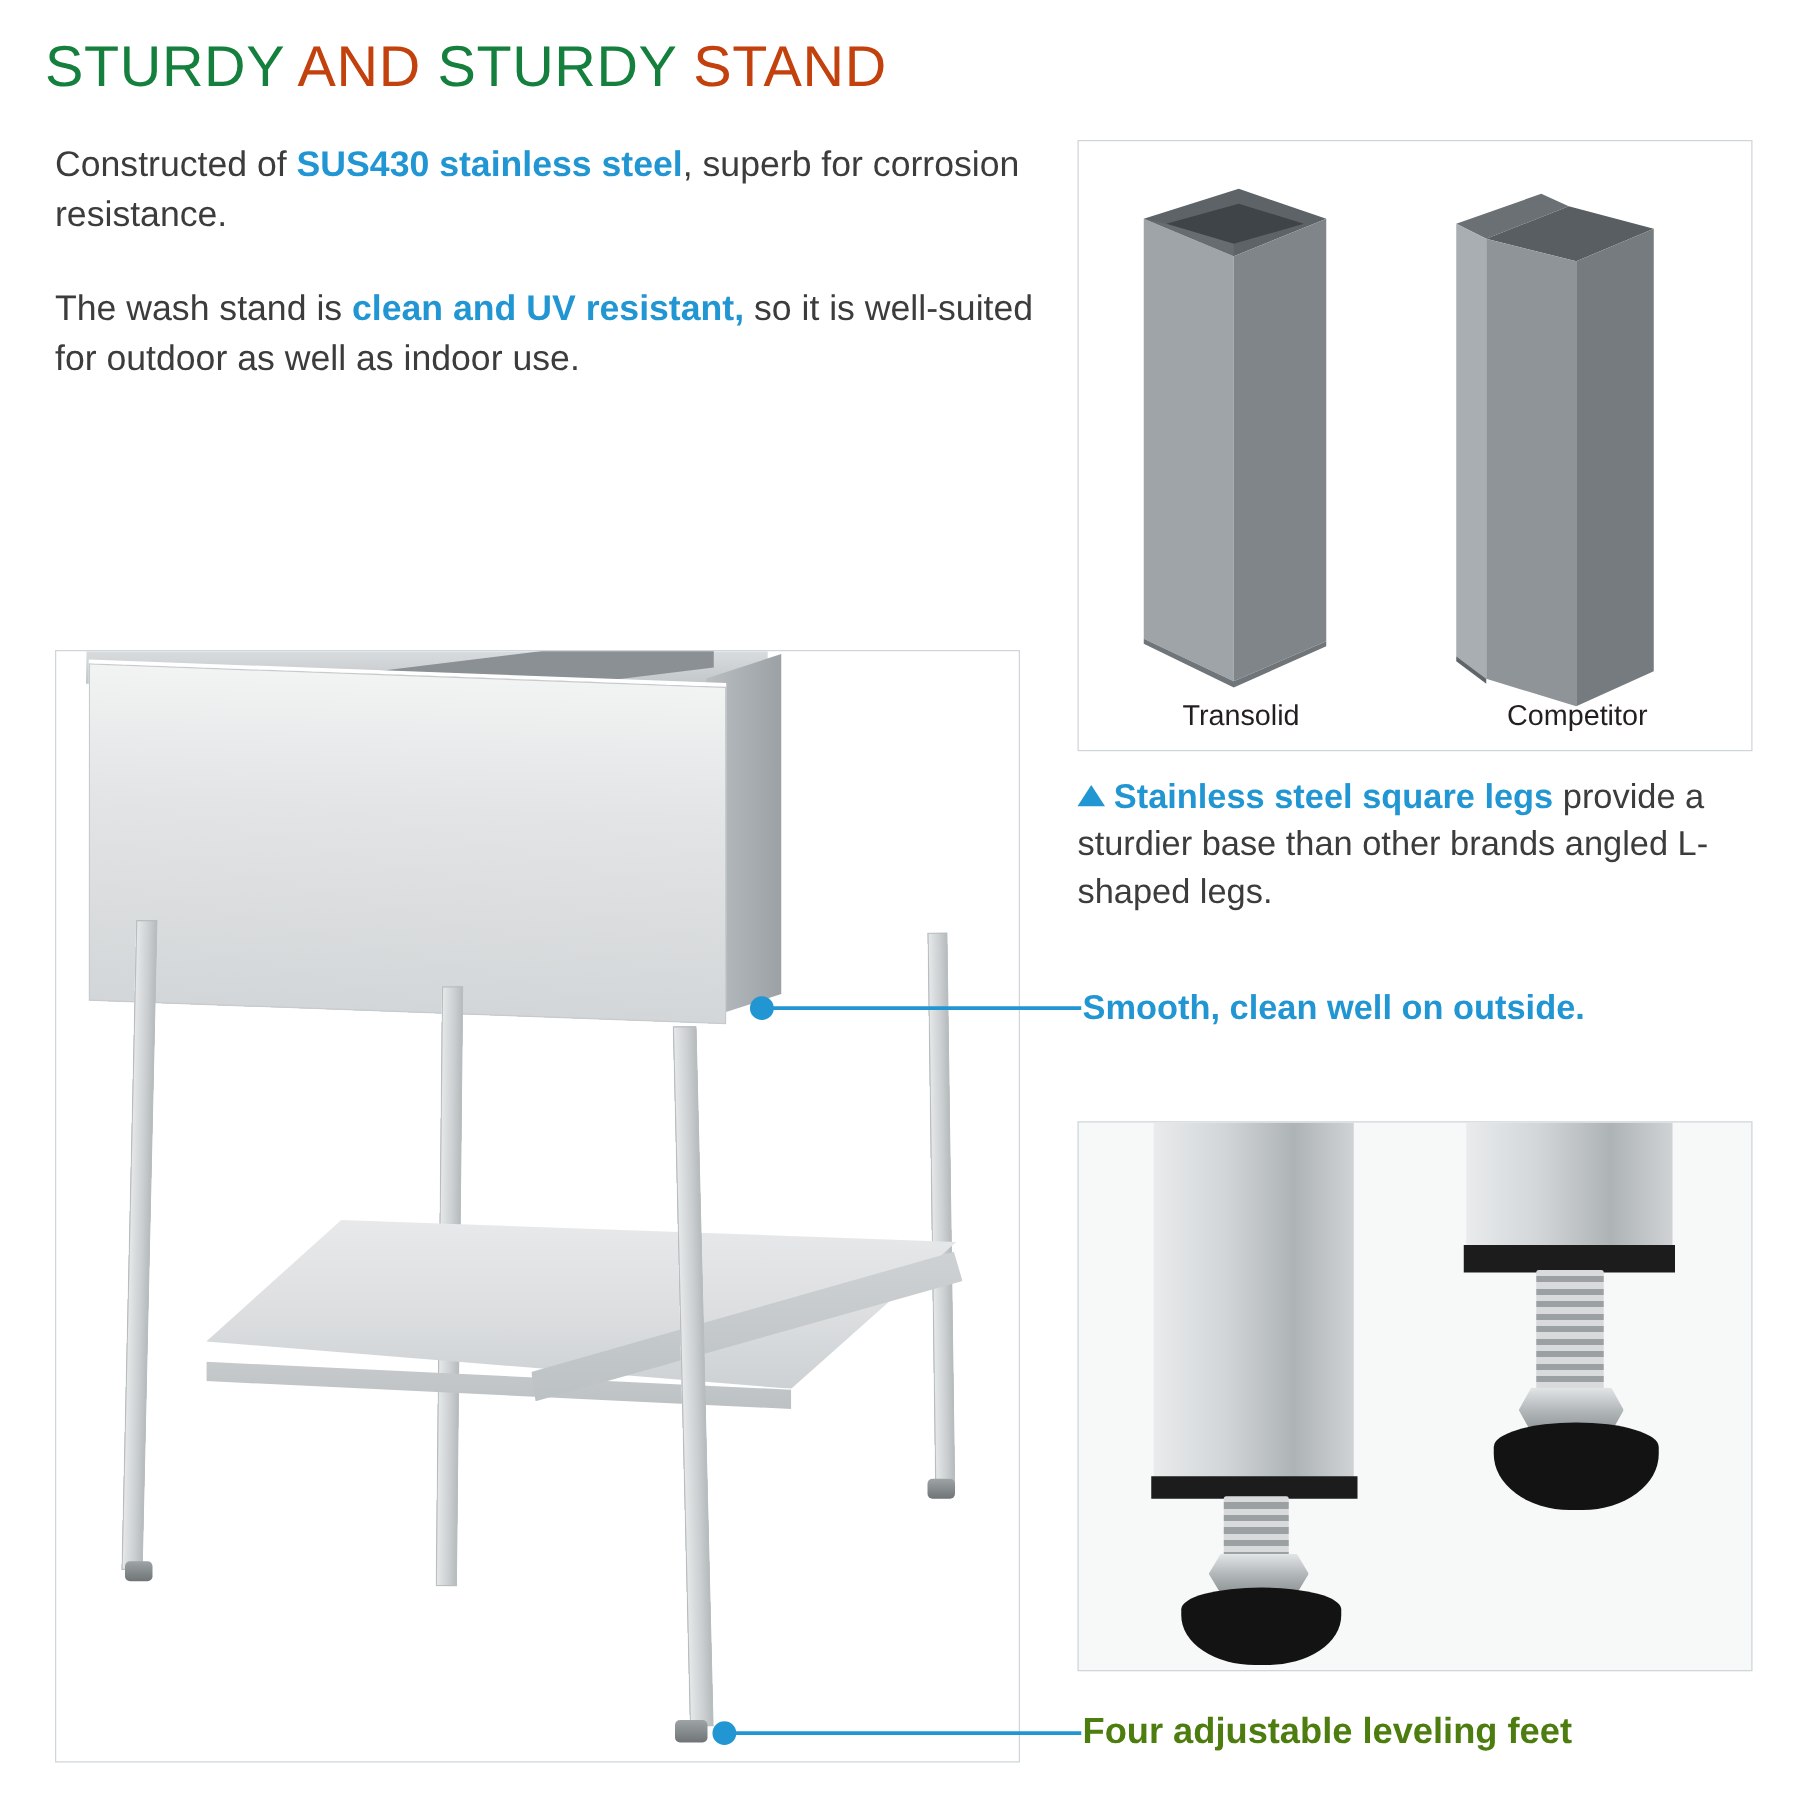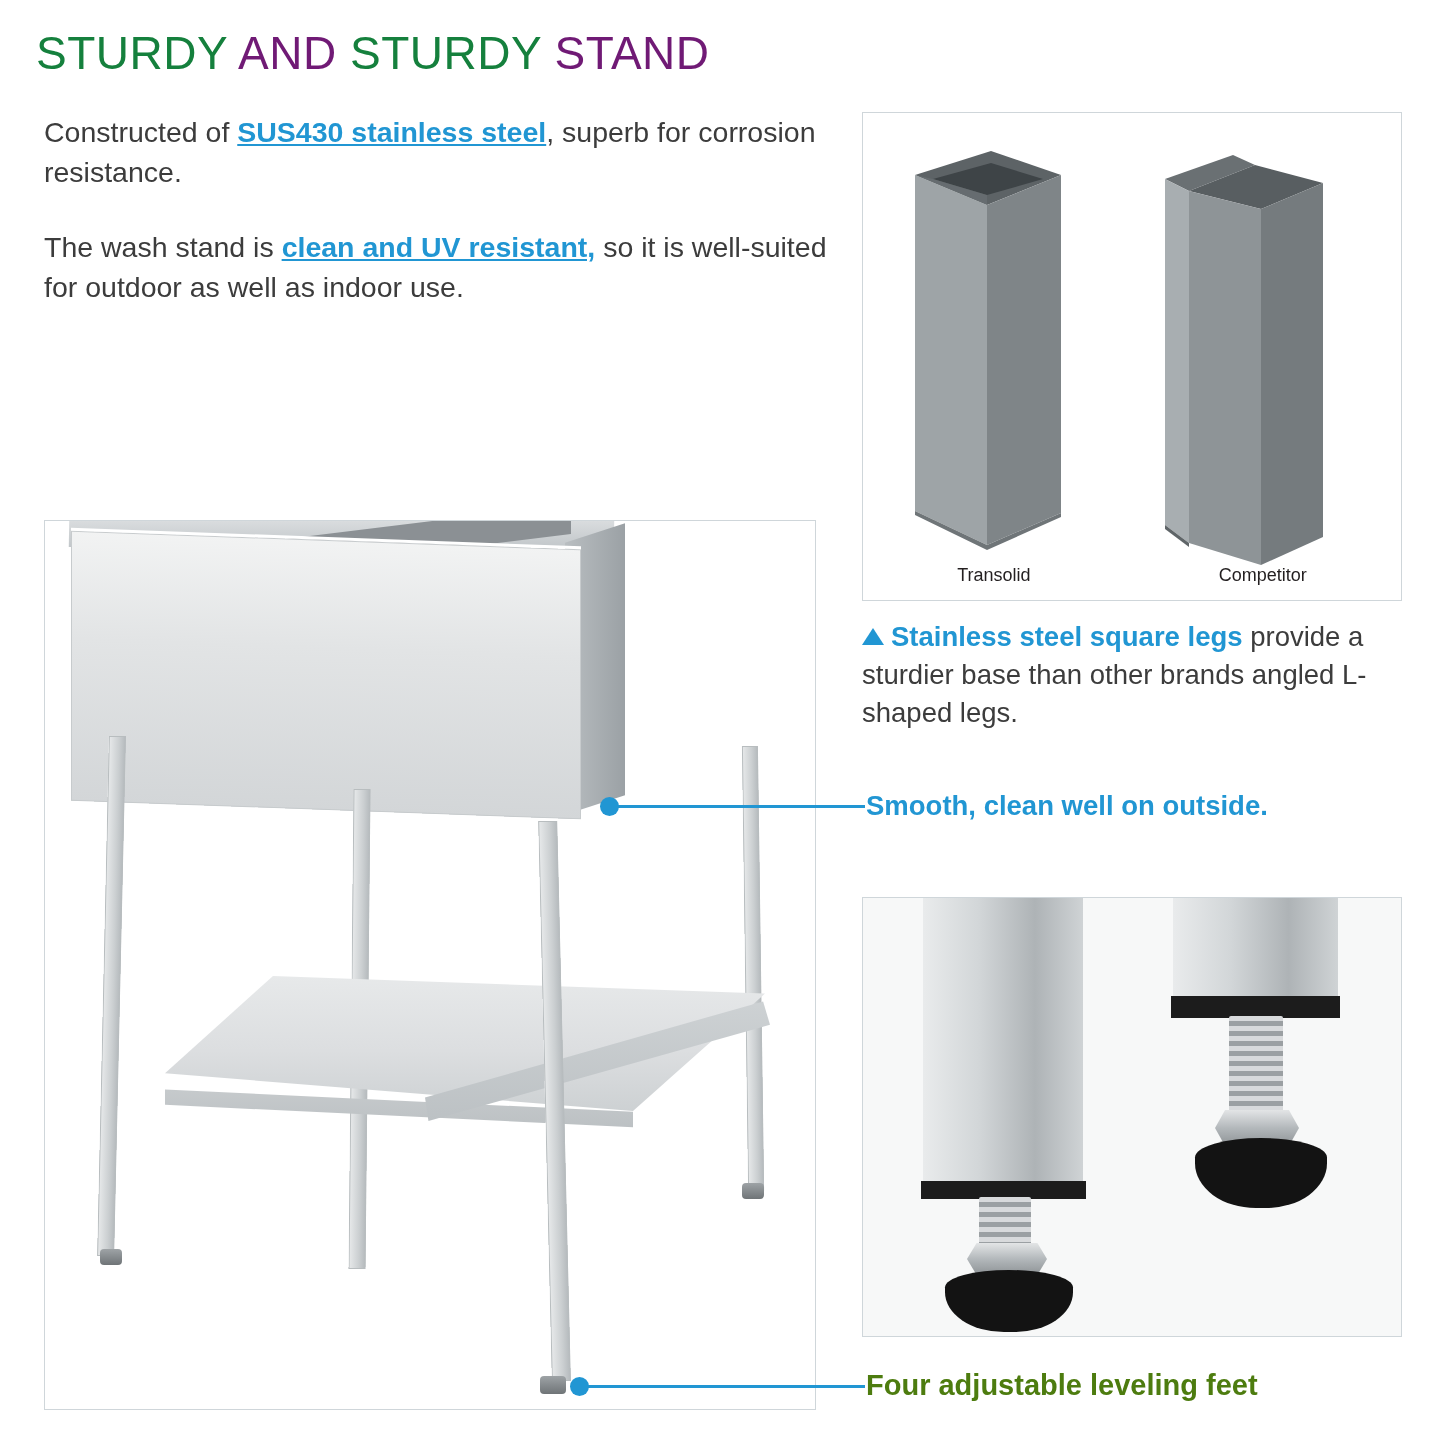--- a/index.html
+++ b/index.html
@@ -20,34 +20,34 @@
   .title {
     position: absolute;
     left: 36px;
     top: 26px;
     font-size: 46px;
     letter-spacing: 0.5px;
     font-weight: 400;
     white-space: nowrap;
   }
   .title .accent { color: #15803d; }
-  .title .dark { color: #701a75; }
+  .title .dark { color: #c2410c; }
 
   
   .copy {
     position: absolute;
     left: 44px;
     top: 112px;
     width: 790px;
     font-size: 28.5px;
     line-height: 1.42;
     color: #3c3c3c;
   }
   .copy p { margin: 0 0 34px 0; }
-  .copy .hl { color: #2196d3; font-weight: bold; text-decoration: underline; }
+  .copy .hl { color: #2196d3; font-weight: bold; }
   .copy .hl-block { color: #2196d3; font-weight: bold; }
 
   
   .photo-panel {
     position: absolute;
     left: 44px;
     top: 520px;
     width: 770px;
     height: 888px;
     border: 1px solid #cfd6da;
@@ -125,21 +125,21 @@
     position: absolute;
     left: 862px; top: 112px; width: 538px; height: 487px;
     border: 1px solid #cfd6da;
     background: #ffffff;
   }
   .legs-caption-row {
     position: absolute;
     left: 0; right: 0; bottom: 14px;
     display: flex;
     justify-content: space-around;
-    font-size: 18px;
+    font-size: 23px;
     color: #231f20;
   }
 
   
   .callout-legs {
     position: absolute;
     left: 862px; top: 618px; width: 540px;
     font-size: 27.5px; line-height: 1.38; color: #3c3c3c;
   }
   .callout-legs .lead {

